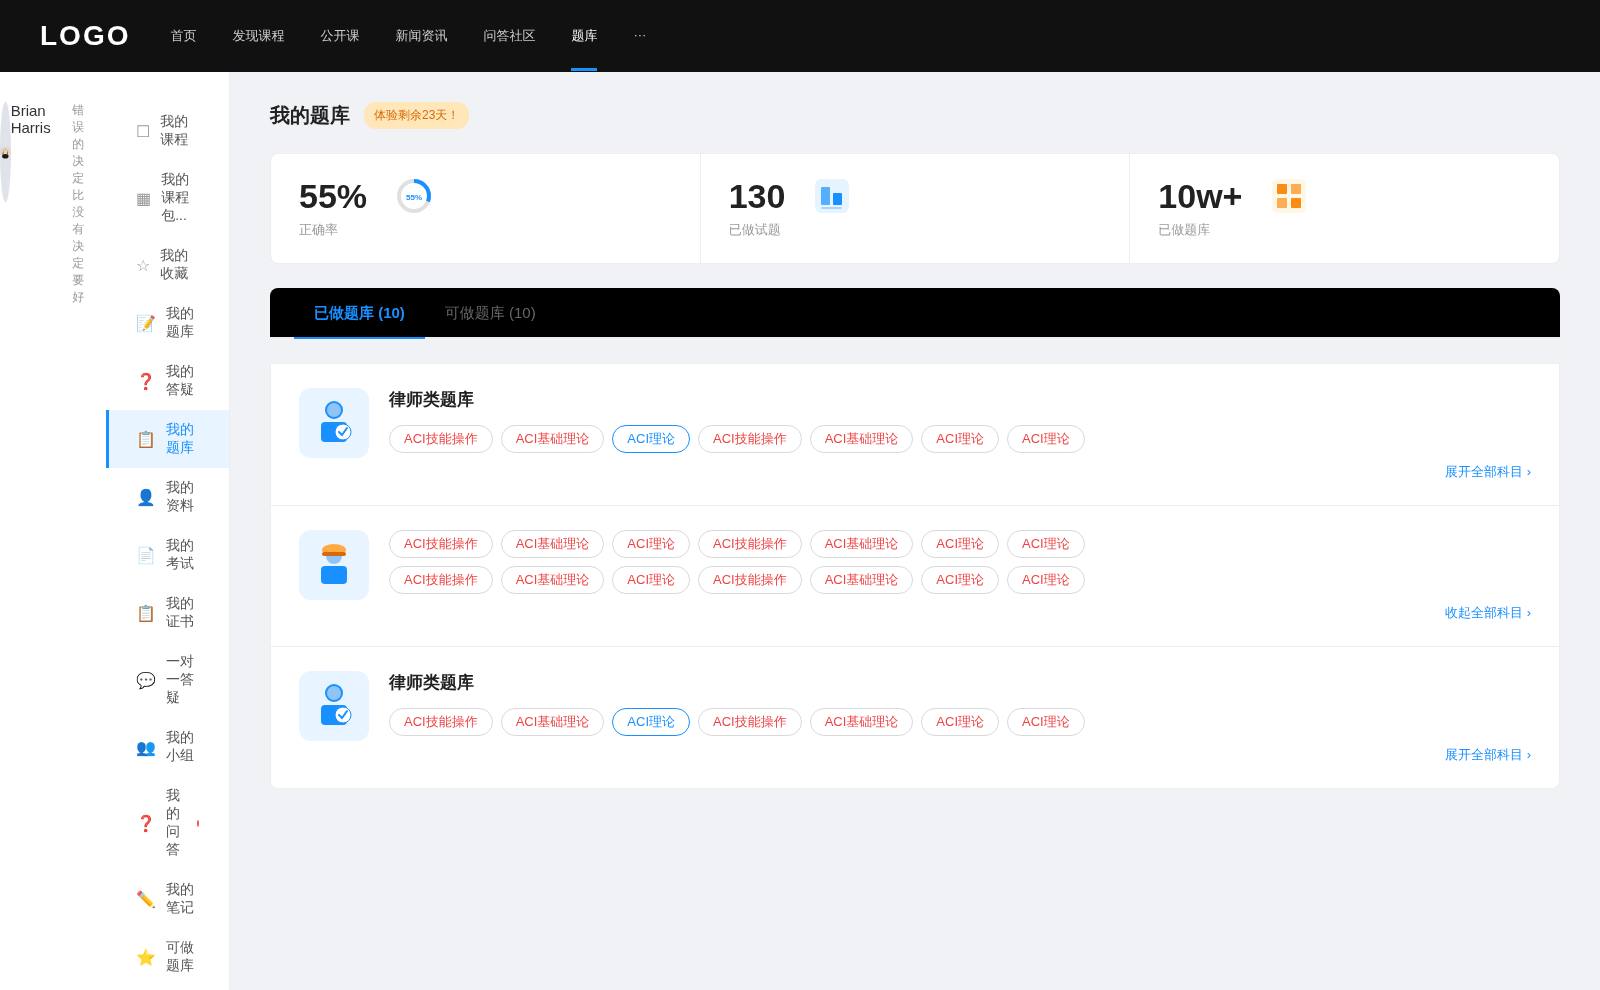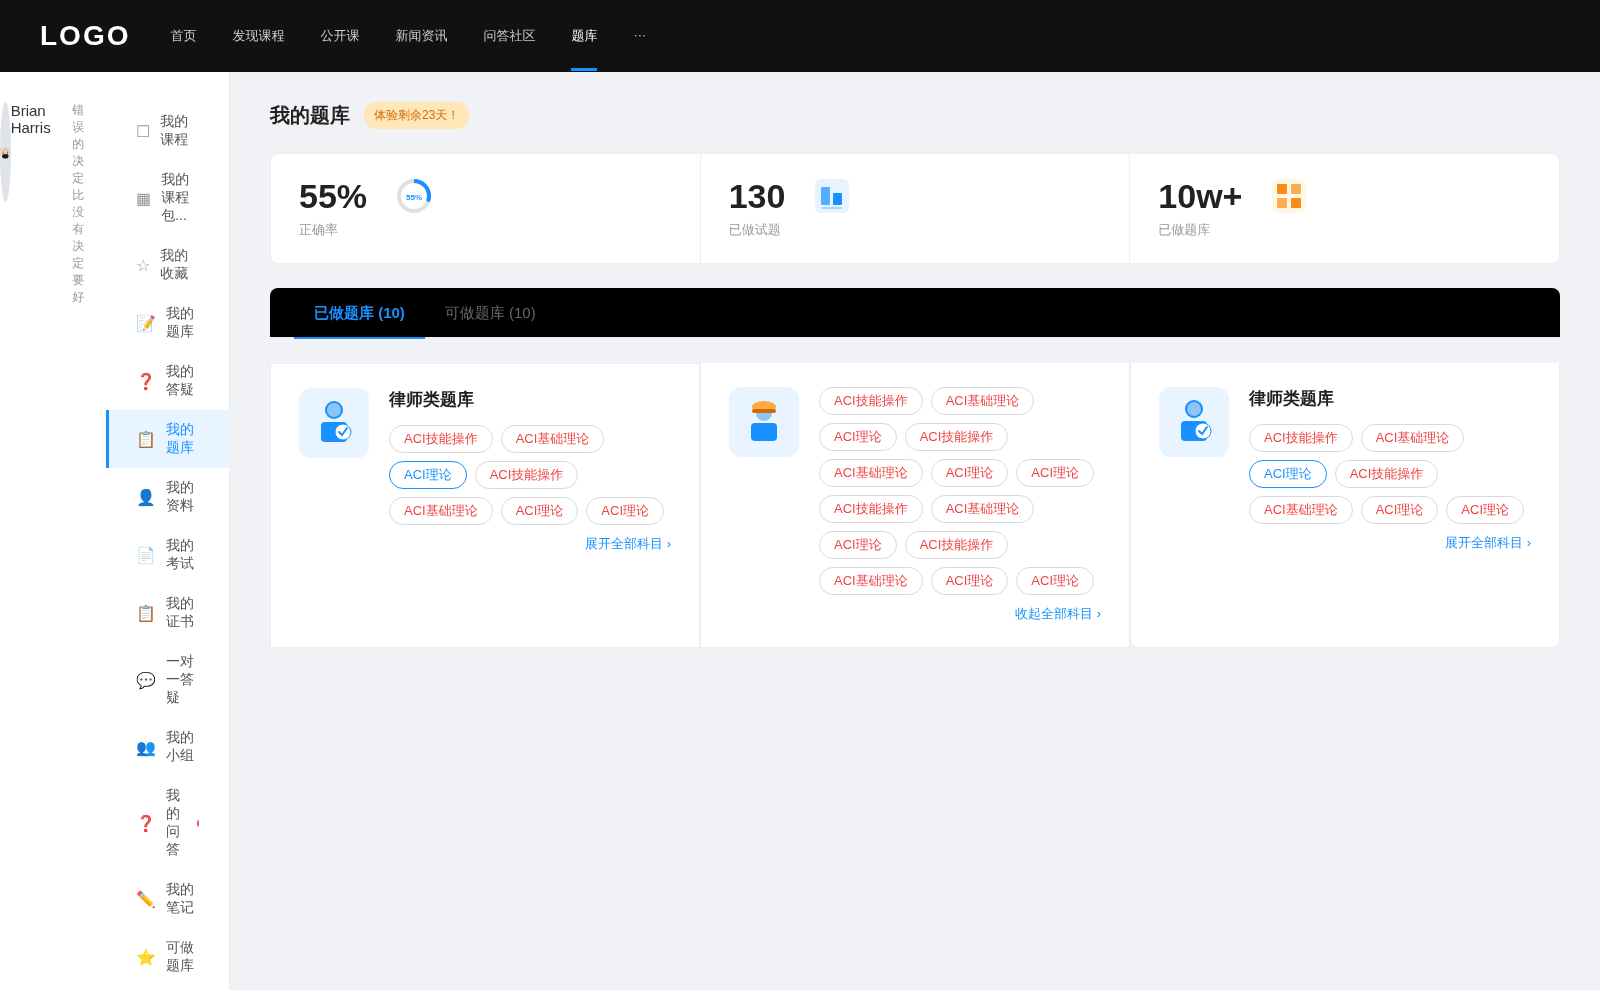--- a/index.html
+++ b/index.html
@@ -248,21 +248,21 @@
       content: '';
       position: absolute;
       bottom: -2px; left: 0; right: 0;
       height: 2px;
       background: #1890ff;
     }
 
     
     .bank-list {
       display: flex;
-      flex-direction: row;
+      flex-direction: column;
       gap: 0;
     }
     .bank-card {
       background: white;
       border-radius: 0;
       padding: 24px 28px;
       border: 1px solid #eee;
       border-top: none;
     }
     .bank-card:first-child { border-top: 1px solid #eee; border-radius: 0; }

